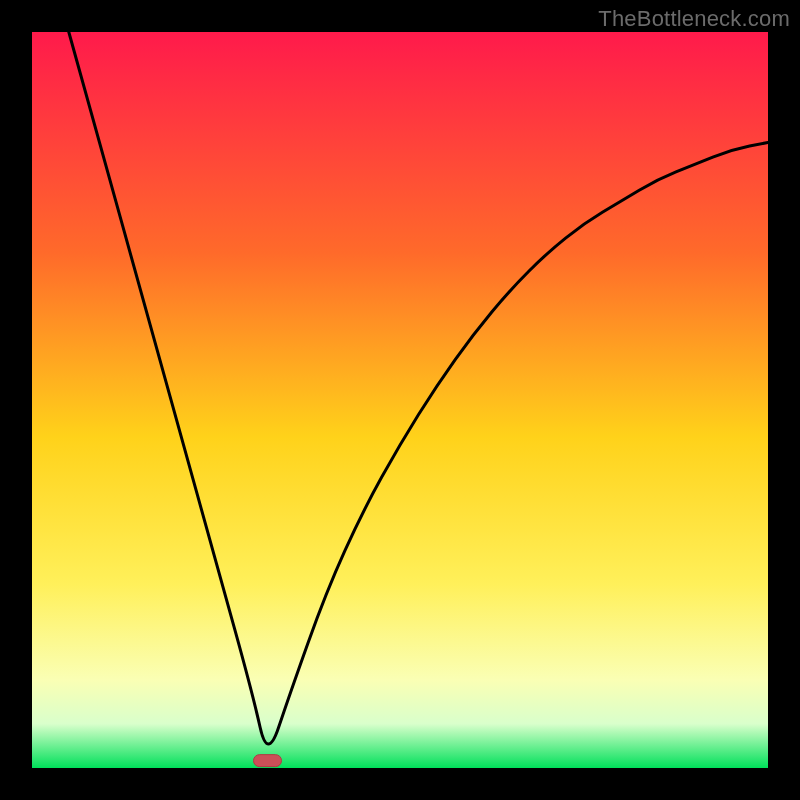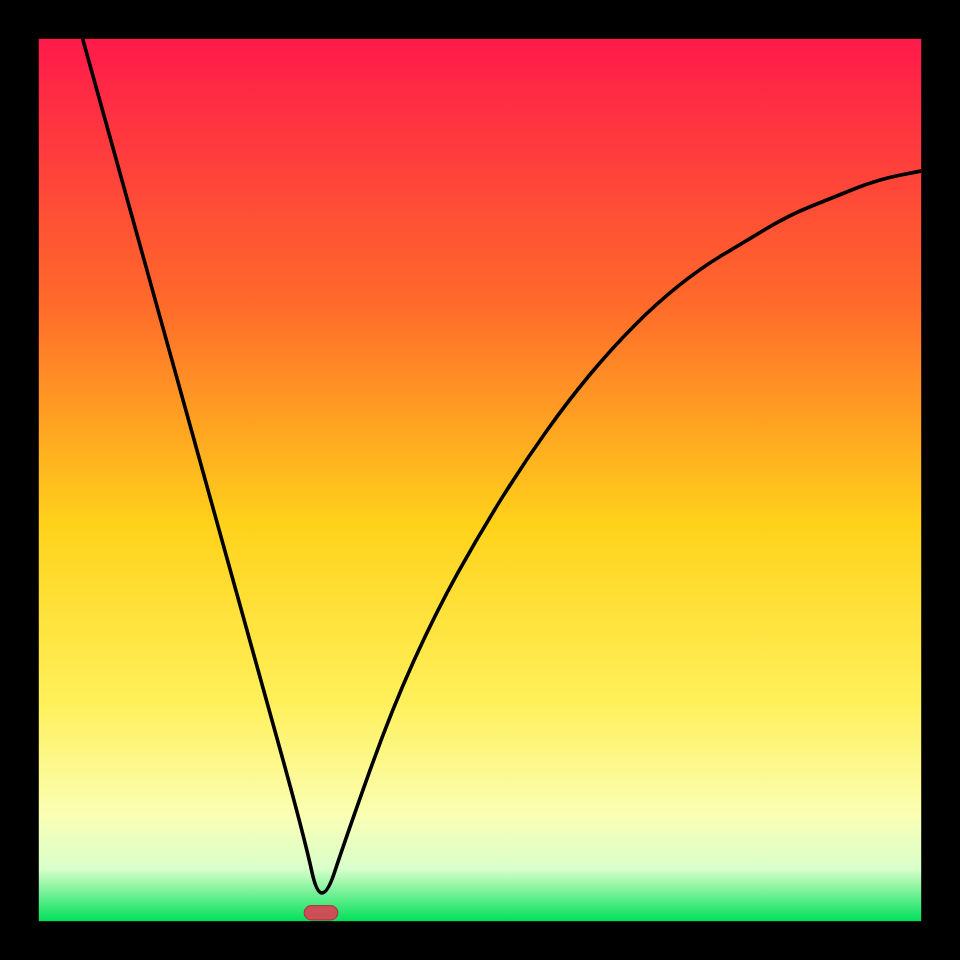--- a/index.html
+++ b/index.html
@@ -55,13 +55,14 @@
           <stop id="g4" offset="88%" stop-color="#faffb4"></stop>
           <stop id="g5" offset="94%" stop-color="#d9ffcb"></stop>
           <stop id="g6" offset="100%" stop-color="#00e05a"></stop>
         </linearGradient>
       </defs>
       <rect x="0" y="0" width="736" height="736" fill="url(#bgGrad)"></rect>
       <path id="curve-path" fill="none" stroke="#000000" stroke-width="3" stroke-linecap="round" d="M 36.800000000000004 0 Q 73.60000000000001 132.48000000000002 92 198.72 Q 110.39999999999999 264.96 128.8 331.2 Q 147.20000000000002 397.44 165.60000000000002 463.67999999999995 Q 184 529.92 202.39999999999998 596.16 Q 220.79999999999998 662.4 228.16 695.52 Q 235.52 728.64 246.56 695.52 Q 257.59999999999997 662.4 276 610.88 Q 294.40000000000003 559.36 312.8 518.88 Q 331.2 478.40000000000003 349.6 445.28000000000003 Q 368 412.16 386.4 382.72 Q 404.8 353.28 423.2 327.52 Q 441.59999999999997 301.76000000000005 460 279.68 Q 478.40000000000003 257.59999999999997 496.79999999999995 239.20000000000002 Q 515.1999999999999 220.80000000000007 533.5999999999999 206.08000000000004 Q 552 191.36 570.4000000000001 180.32 Q 588.8000000000001 169.27999999999997 607.2 158.23999999999995 Q 625.6 147.19999999999993 644 139.83999999999997 Q 662.4 132.48000000000002 680.8 125.12 Q 699.1999999999999 117.75999999999999 717.5999999999999 114.07999999999998 T 736 110.39999999999998"></path>
       <rect id="marker-rect" rx="6" ry="6" width="28" height="12" x="221.52" y="722.64" fill="#cc4f58" stroke="#b03a44" stroke-width="1"></rect>
     </svg>
   </div>
+  <div class="watermark">TheBottleneck.com</div>
 </div>
 
 </body></html>

